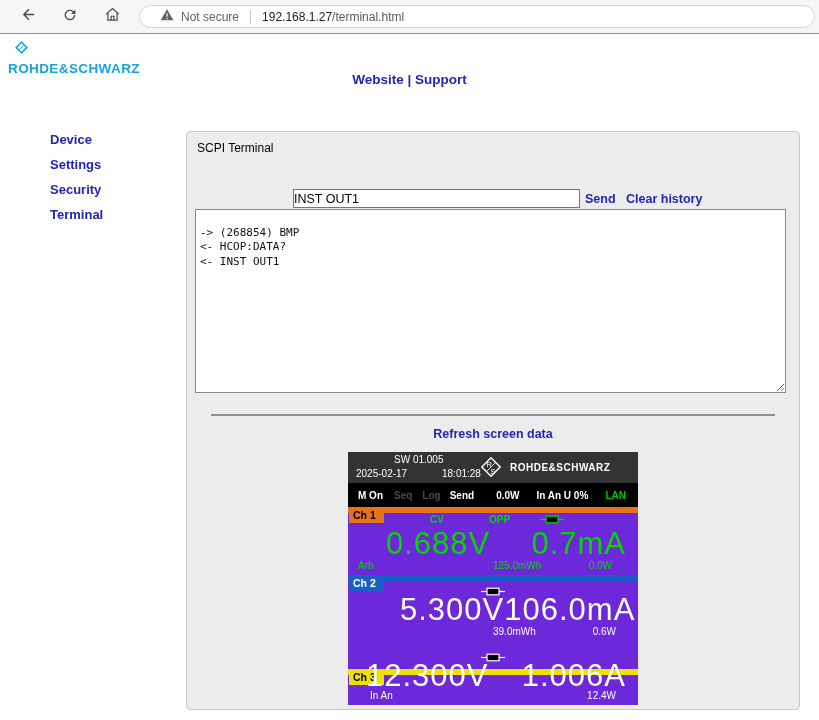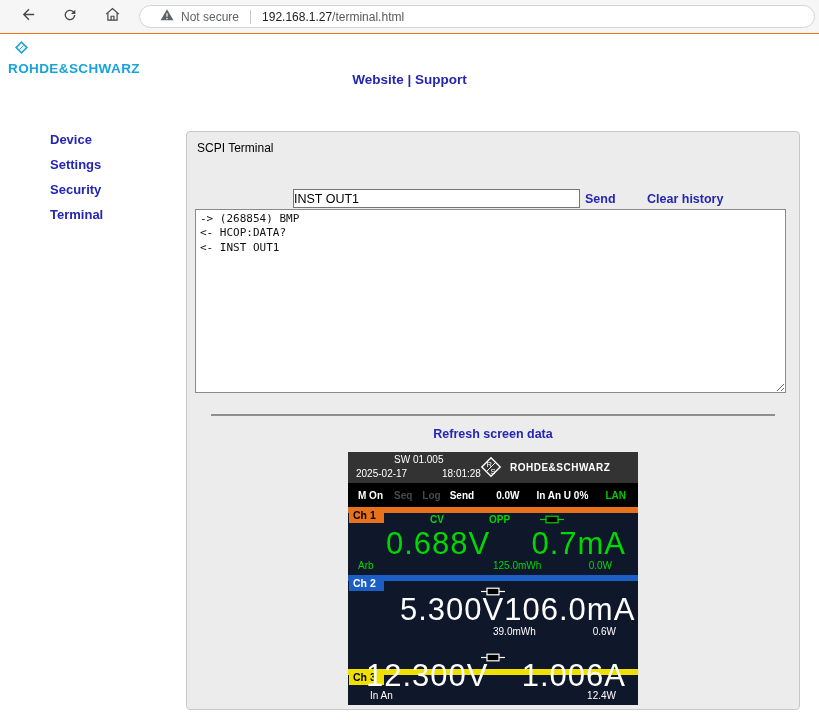--- a/index.html
+++ b/index.html
@@ -35,26 +35,26 @@
                margin-bottom:10px; cursor:pointer; text-decoration:none; }
 
   
   .panel { position:absolute; left:186px; top:97px; width:614px; height:579px;
            background:#ececec; border:1px solid #c8c8c8; border-radius:4px; }
   .panel-title { position:absolute; left:10px; top:9px; font-size:12px; color:#000; }
   .cmd-input { position:absolute; left:106px; top:57px; width:287px; height:19px;
                border:1px solid #767676; font-size:12.5px; padding:1px 0;
                font-family:"Liberation Sans", sans-serif; }
   .send-link { position:absolute; left:398px; top:60px; }
-  .clear-link { position:absolute; left:460px; top:60px; }
+  .clear-link { position:absolute; left:439px; top:60px; }
   .blue-link { font-size:12.5px; font-weight:600; color:#2525b2; text-decoration:none; cursor:pointer; }
   .history-area { position:absolute; left:8px; top:77px; width:591px; height:184px;
                   border:1px solid #8a8a8a; background:#fff; resize:both;
                   font-family:"DejaVu Sans Mono", monospace; font-size:11px;
-                  line-height:1.3; padding:2px 4px; color:#111; }
+                  line-height:1.3; padding:16px 4px; color:#111; }
   .panel-hr { position:absolute; left:24px; right:24px; top:282px; height:0;
               border-top:2px solid #8f8f8f; }
   .refresh-row { position:absolute; top:292px; left:0; width:100%; text-align:center; }
 
   
   .screen { position:absolute; left:161px; top:320px; width:290px; height:253px;
             background:#000; }
   .scr-header { position:relative; height:31px; background:#333; color:#fff; }
   .scr-sw   { position:absolute; left:46px; top:2px;  font-size:10px; }
   .scr-date { position:absolute; left:8px;  top:16px; font-size:10px; }
@@ -62,21 +62,21 @@
   .scr-logo { position:absolute; left:130px; top:2px; }
   .scr-brand { position:absolute; left:162px; top:10px; font-size:10px; font-weight:bold;
                letter-spacing:.5px; }
   .scr-status { position:relative; height:24px; background:#000; font-size:10px;
                 display:flex; align-items:center; }
   .st { font-weight:700; }
   .st-on  { color:#fff; }
   .st-off { color:#4a4a4a; }
   .st-lan { color:#00c800; margin-left:auto; margin-right:12px; }
 
-  .ch { position:relative; background:#0f172a; overflow:hidden; }
+  .ch { position:relative; background:#6d28d9; overflow:hidden; }
   .ch1 { height:68px; } .ch2 { height:66px; } .ch3 { height:64px; }
   .ch-bar { position:absolute; top:0; left:0; right:0; height:6px; }
   .ch-tab { position:absolute; top:0; left:1px; width:35px; height:16px; line-height:16px;
             padding-left:4px; font-size:10.5px; font-weight:bold; }
   .ch1 .ch-bar, .ch1 .ch-tab { background:#e8721c; } .ch1 .ch-tab { color:#000; }
   .ch2 .ch-bar, .ch2 .ch-tab { background:#1a5ec6; } .ch2 .ch-tab { color:#fff; }
   .ch3 .ch-bar, .ch3 .ch-tab { background:#f0e000;margin-top:28px; } .ch3 .ch-tab { color:#000; }
   .ch1 { color:#00d800; } .ch2, .ch3 { color:#fff; }
 
   .ch-flags { position:absolute; top:7px; left:0; right:0; height:12px; font-size:10px;

